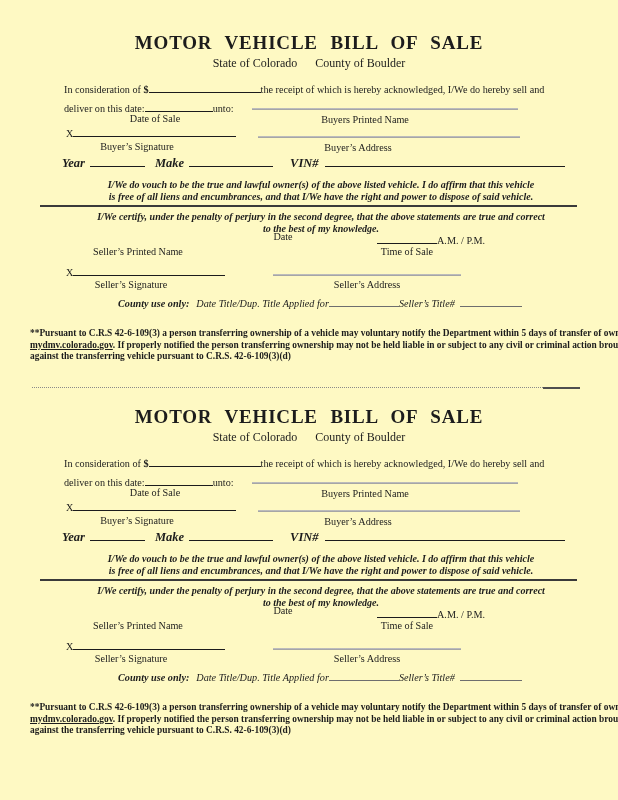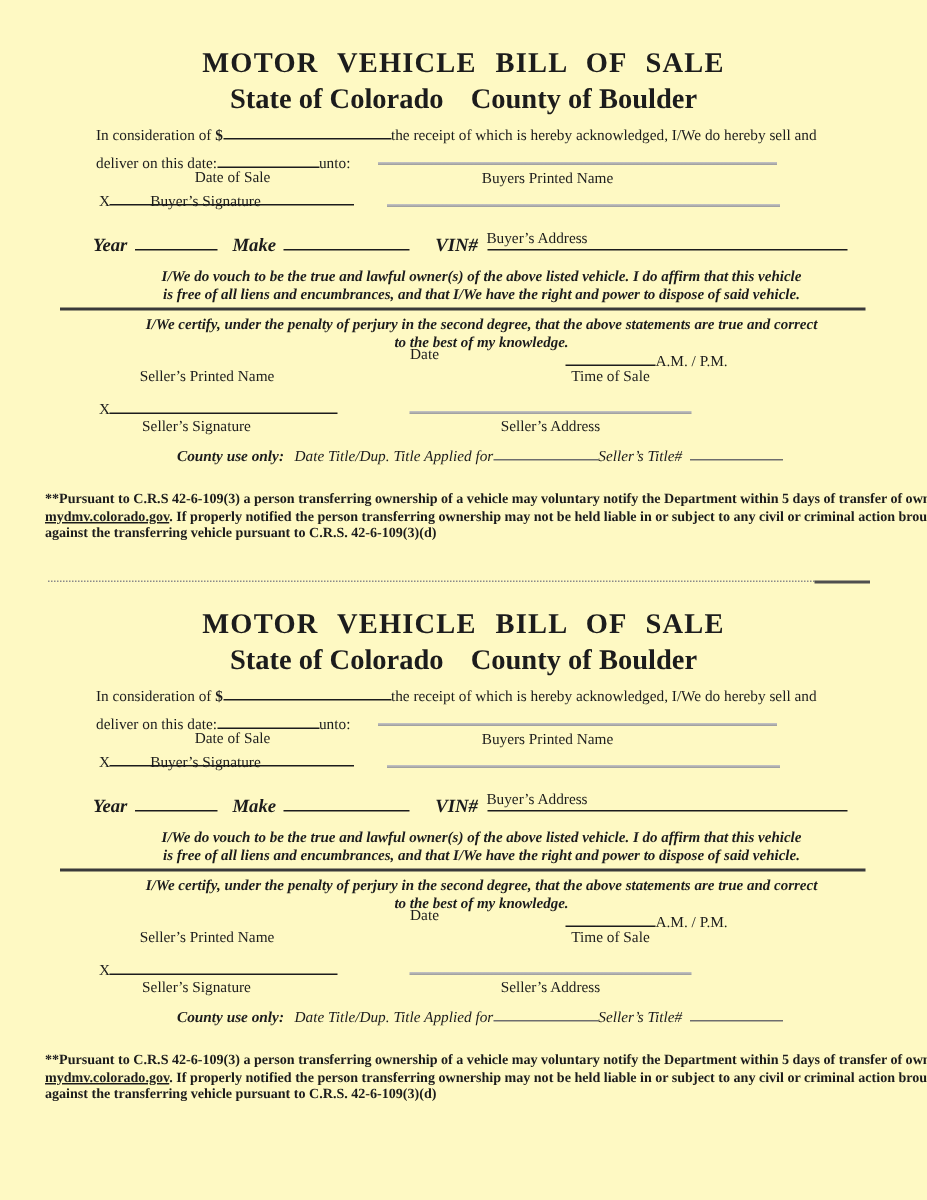--- a/index.html
+++ b/index.html
@@ -16,43 +16,43 @@
   .form-top{top:33px;}
   .form-bottom{top:407px;}
 
   .f-title{
     position:absolute;top:0;left:0;width:100%;margin:0;
     text-align:center;font-size:19px;font-weight:700;
     letter-spacing:.8px;word-spacing:7px;line-height:19px;
   }
   .f-subtitle{
     position:absolute;top:23px;left:0;width:100%;
-    text-align:center;font-size:19px;font-weight:700;
+    text-align:center;font-size:12px;font-weight:400;
   }
   .sub-county{margin-left:18px;}
 
   .txt{font-size:10.2px;}
   .bold{font-weight:700;}
   .lbl{position:absolute;text-align:center;font-size:10.2px;white-space:nowrap;}
   .bl{display:inline-block;height:10px;border-bottom:1px solid #1c1c1c;}
   .gline{position:absolute;height:2px;background:linear-gradient(#c6c6c6,#9b9b9b);}
 
   .f-row1{position:absolute;top:49px;left:64px;white-space:nowrap;}
   .w-consider{width:112px;}
   .f-row2{position:absolute;top:68px;left:64px;white-space:nowrap;}
   .w-date{width:68px;}
   .f-gline1{top:75px;left:252px;width:266px;}
   .f-lbl-dos{top:80px;left:95px;width:120px;}
   .f-lbl-bpn{top:81px;left:270px;width:190px;}
 
   .f-xrow1{position:absolute;top:93px;left:66px;white-space:nowrap;}
   .w-bsig{width:163px;}
   .f-gline2{top:103px;left:258px;width:262px;}
-  .f-lbl-bsig{top:96px;left:77px;width:120px;}
-  .f-lbl-baddr{top:121px;left:263px;width:190px;}
+  .f-lbl-bsig{top:108px;left:77px;width:120px;}
+  .f-lbl-baddr{top:109px;left:263px;width:190px;}
 
   .f-yearrow{
     position:absolute;top:122px;left:62px;white-space:nowrap;
     font-size:12.5px;font-weight:700;font-style:italic;
   }
   .f-yearrow .bl{border-bottom-width:1.5px;height:11px;}
   .w-year{width:55px;margin-left:5px;}
   .lbl-make{margin-left:10px;}
   .w-make{width:84px;margin-left:5px;}
   .lbl-vin{margin-left:17px;}

